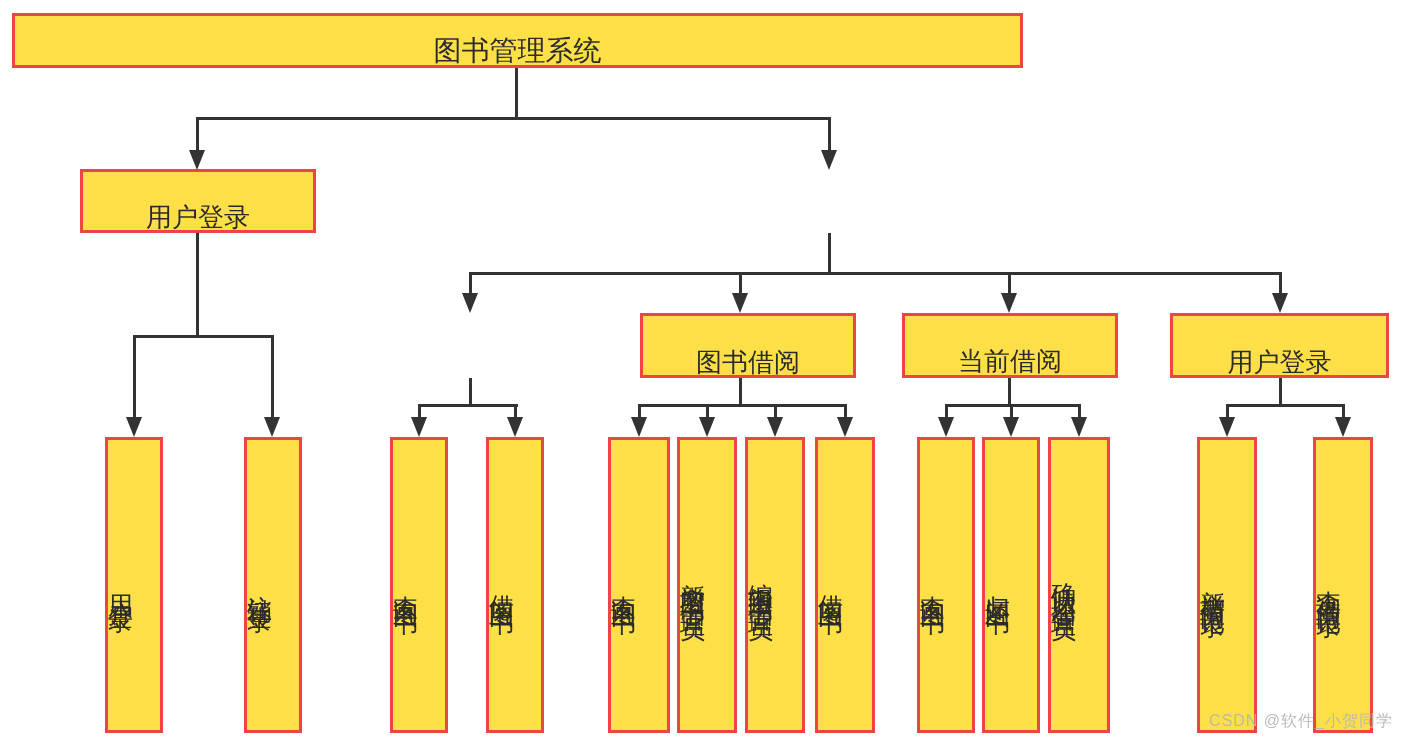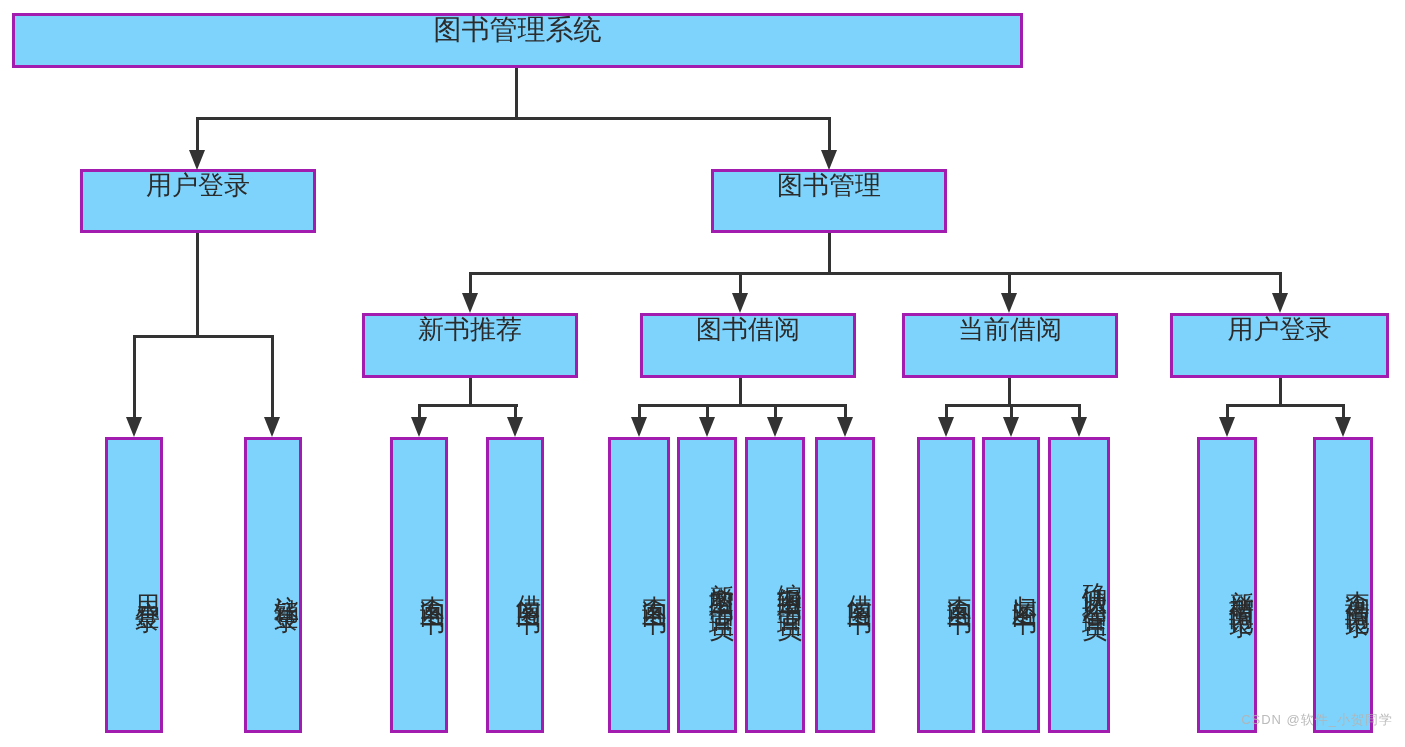--- a/index.html
+++ b/index.html
@@ -9,24 +9,24 @@
     position: relative;
     overflow: hidden;
     font-family: "Liberation Sans", sans-serif;
     color: #2b2b2b;
   }
   .stage { position: absolute; inset: 0; }
 
   
   .node {
     position: absolute;
-    border: 3px solid #a21caf;
-    background: #7dd3fc;
+    border: 3px solid #ef4444;
+    background: #fde047;
     display: flex;
-    align-items: flex-start;
+    align-items: flex-end;
     justify-content: center;
     line-height: 1;
     color: #2b2b2b;
   }
   .root  { left: 12px;  top: 13px;  width: 1011px; height: 55px; font-size: 28px; }
   .lvl1  { top: 169px; width: 236px; height: 64px; font-size: 26px; }
   .lvl2  { top: 313px; width: 216px; height: 65px; font-size: 26px; }
   .leaf  {
     top: 437px; height: 296px;
     writing-mode: vertical-rl;
@@ -41,51 +41,45 @@
   .arw {
     position: absolute; width: 0; height: 0;
     border-left: 8px solid transparent;
     border-right: 8px solid transparent;
     border-top: 20px solid #333333;
   }
 
   .watermark {
     position: absolute;
     right: 12px; top: 711px;
-    font-size: 13px;
+    font-size: 16px;
     color: #b4b4b4;
     opacity: 0.9;
     z-index: 10;
     letter-spacing: 1px;
     white-space: nowrap;
   }
 </style>
 </head>
 <body>
 
 <div class="stage">
 
   <div class="node root">
     <span>图书管理系统</span>
   </div>
 
   <div class="node lvl1" style="left:80px;">
     <span>用户登录</span>
   </div>
-  <div class="node lvl1" style="left:711px;">
-    <span>图书管理</span>
-  </div>
 
-  <div class="node lvl2" style="left:362px;">
-    <span>新书推荐</span>
-  </div>
   <div class="node lvl2" style="left:632px;margin-left:8px;">
     <span>图书借阅</span>
   </div>
-  <div class="node lvl2" style="left:902px;">
+  <div class="node lvl2" style="left:902px;font-family:Liberation Serif, serif;">
     <span>当前借阅</span>
   </div>
   <div class="node lvl2" style="left:1170px;width:219px;">
     <span>用户登录</span>
   </div>
 
   <div class="node leaf" style="left:105px;width:58px;">
     <span>用户登录</span>
   </div>
   <div class="node leaf" style="left:244px;width:58px;">

